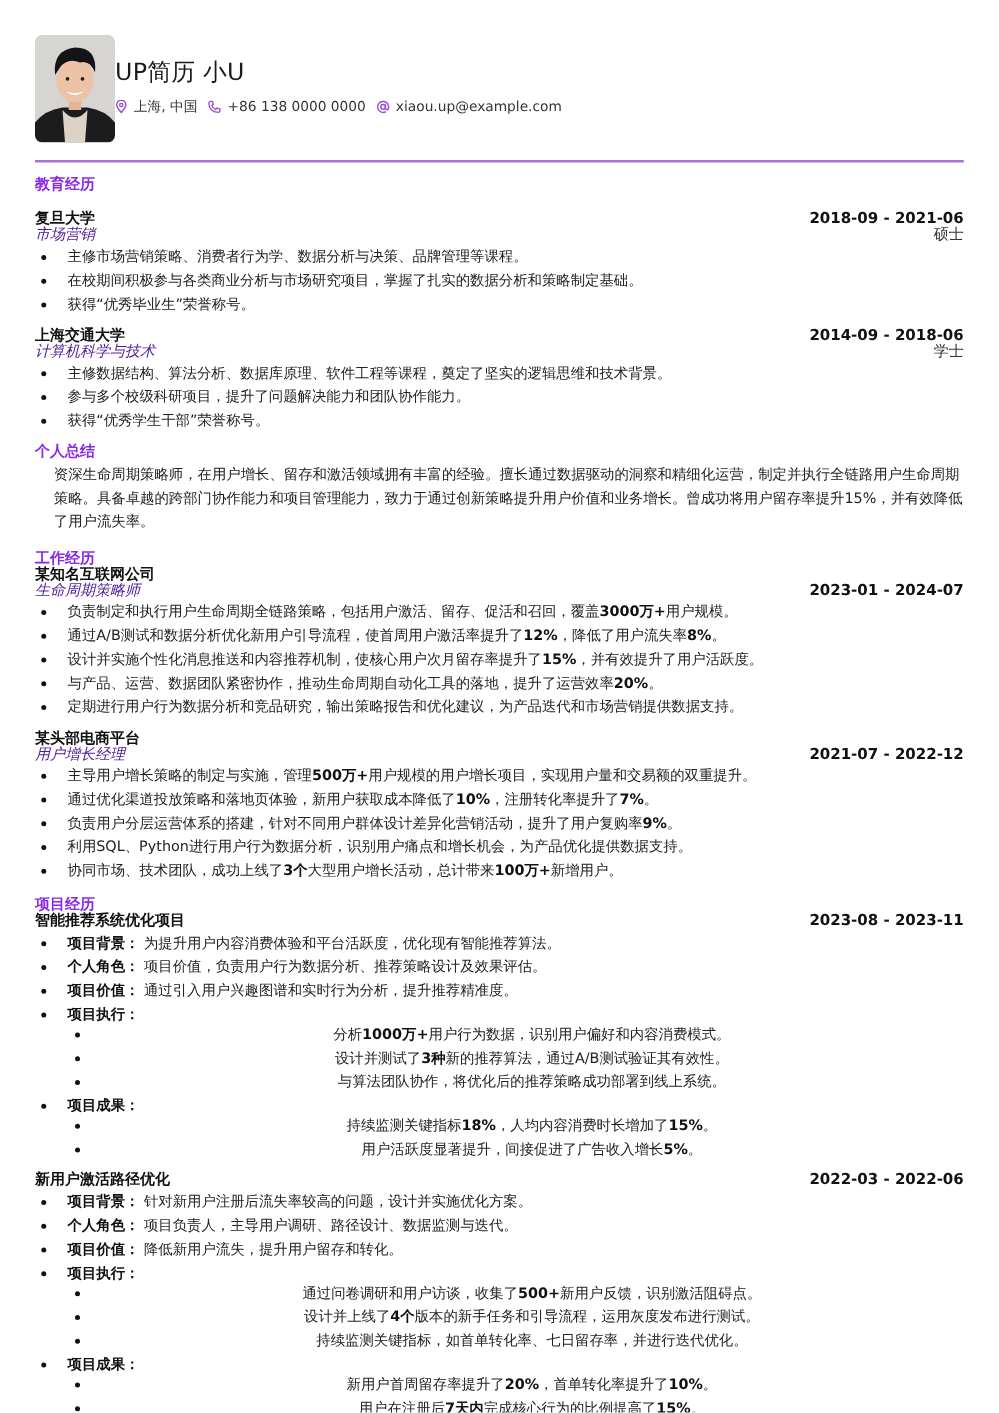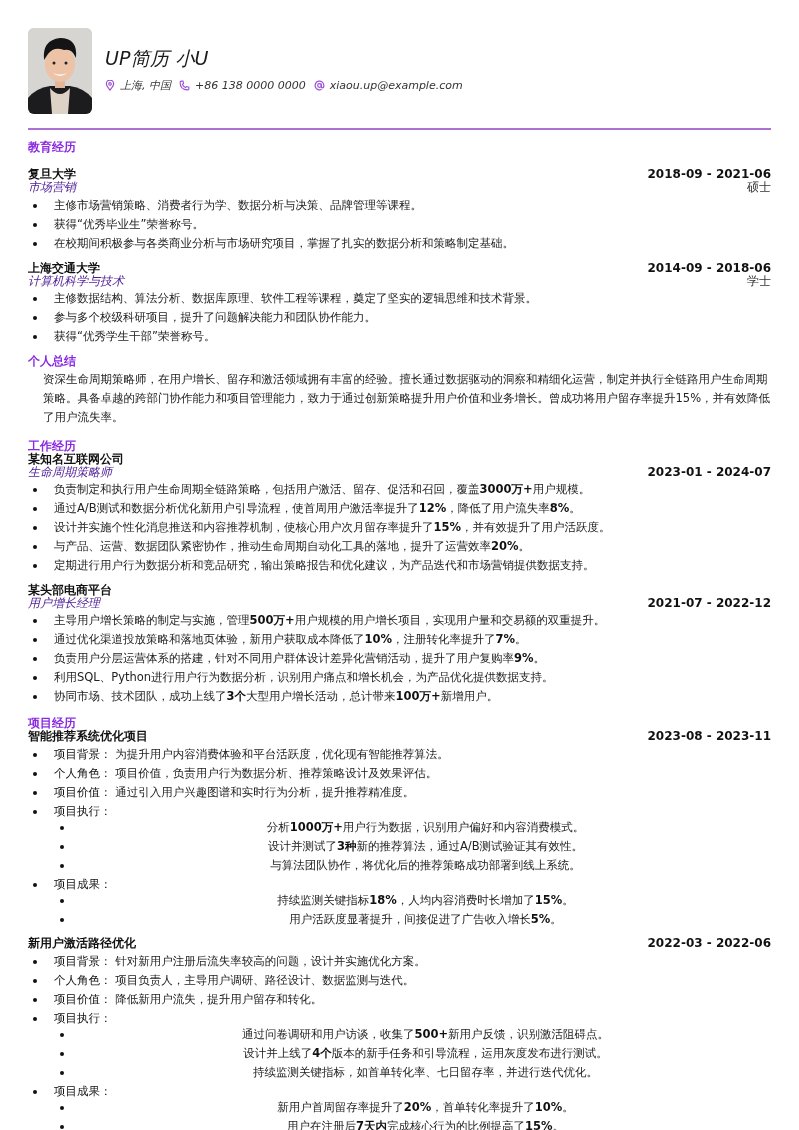--- a/index.html
+++ b/index.html
@@ -2,21 +2,21 @@
 <html><head>
 <meta charset="utf-8">
 <style>
   * { box-sizing: border-box; margin: 0; padding: 0; }
   html, body { width: 799px; height: 1130px; overflow: hidden; background: #ffffff; }
   body { font-family: "DejaVu Sans", "Liberation Sans", sans-serif; color: #222; font-size: 12px; position: relative; }
 
   .header { position: absolute; left: 28px; top: 28px; display: flex; align-items: center; }
   .photo { width: 64px; height: 86px; border-radius: 6px; overflow: hidden; background: #d9d8d6; position: relative; }
   .photo svg { display: block; }
-  .head-info { margin-left: 13px; margin-top: -4px; font-style: italic; }
+  .head-info { margin-top: -4px; }
   .name { font-size: 19px; font-weight: 500; color: #1a1a1a; letter-spacing: 0.2px; line-height: 26px; }
   .contacts { display: flex; align-items: center; margin-top: 7px; font-size: 11px; color: #333; }
   .contact { display: flex; align-items: center; margin-right: 8px; }
   .contact svg { margin-right: 5px; }
 
   .rule { position: absolute; left: 28px; top: 128px; width: 743px; height: 2px; background: #9b59c9; opacity: 0.85; }
 
   .content { position: absolute; left: 28px; top: 140px; width: 743px; }
   .sec-title { color: #8a2be2; font-weight: bold; font-size: 12px; line-height: 14px; }
   .entry-head { display: flex; justify-content: space-between; align-items: flex-end; }
@@ -24,21 +24,21 @@
   .entry-sub { font-size: 12px; line-height: 13px; color: #4c1d95; font-style: italic; }
   .entry-date { font-weight: bold; font-size: 12px; color: #111; text-align: right; line-height: 13px; }
   .entry-degree { font-size: 12px; color: #333; text-align: right; line-height: 13px; }
 
   ul.bul { list-style: none; margin-top: 3px; }
   ul.bul > li { position: relative; padding-left: 26px; font-size: 11.5px; line-height: 19px; color: #222; }
   ul.bul > li::before { content: ""; position: absolute; left: 5px; top: 8px; width: 4px; height: 4px; border-radius: 50%; background: #111; }
   ul.sub { list-style: none; margin-top: -3px; }
   ul.sub > li { position: relative; padding-left: 26px; font-size: 11.5px; line-height: 19px; color: #222; text-align: center; }
   ul.sub > li::before { content: ""; position: absolute; left: 6px; top: 8px; width: 4px; height: 4px; border-radius: 50%; background: #111; }
-  .lbl { font-weight: normal; color: #111; }
+  .lbl { font-weight: bold; color: #111; }
   b { font-weight: bold; color: #111; }
 
   .summary { font-size: 11.5px; line-height: 19px; color: #222; margin-top: 2px; margin-left: 15px; }
 </style>
 </head>
 <body>
 
 <div class="header">
   <div class="photo">
     <svg width="64" height="86" viewBox="0 0 64 86">
@@ -93,22 +93,22 @@
           <div class="entry-title">复旦大学</div>
           <div class="entry-sub">市场营销</div>
         </div>
         <div style="margin-top:14px;">
           <div class="entry-date">2018-09 - 2021-06</div>
           <div class="entry-degree">硕士</div>
         </div>
       </div>
       <ul class="bul" style="margin-top:2px;">
         <li>主修市场营销策略、消费者行为学、数据分析与决策、品牌管理等课程。</li>
+        <li>在校期间积极参与各类商业分析与市场研究项目，掌握了扎实的数据分析和策略制定基础。</li>
         <li>获得“优秀毕业生”荣誉称号。</li>
-        <li>在校期间积极参与各类商业分析与市场研究项目，掌握了扎实的数据分析和策略制定基础。</li>
       </ul>
     </div>
 
     <div style="margin-top:9px;">
       <div class="entry-head">
         <div>
           <div class="entry-title">上海交通大学</div>
           <div class="entry-sub">计算机科学与技术</div>
         </div>
         <div>

